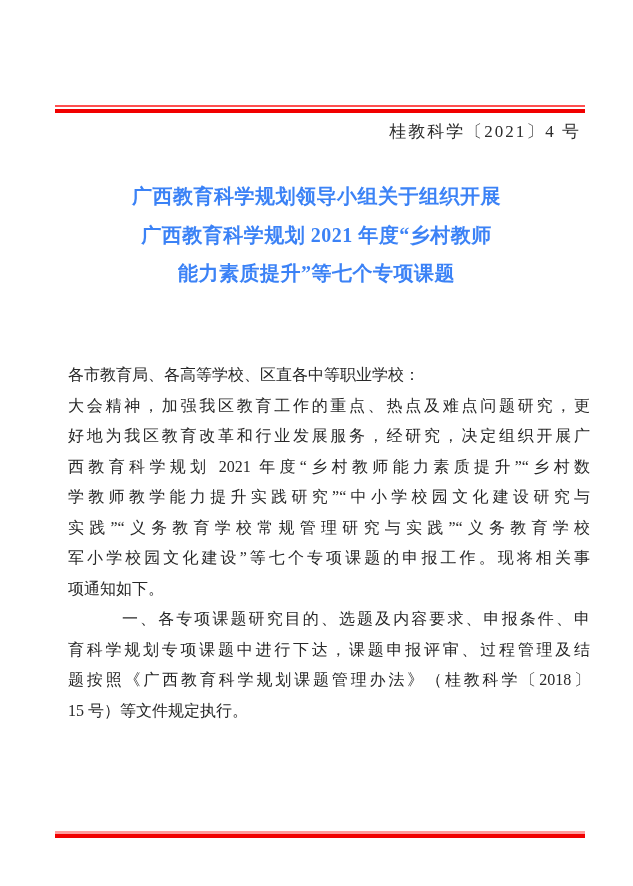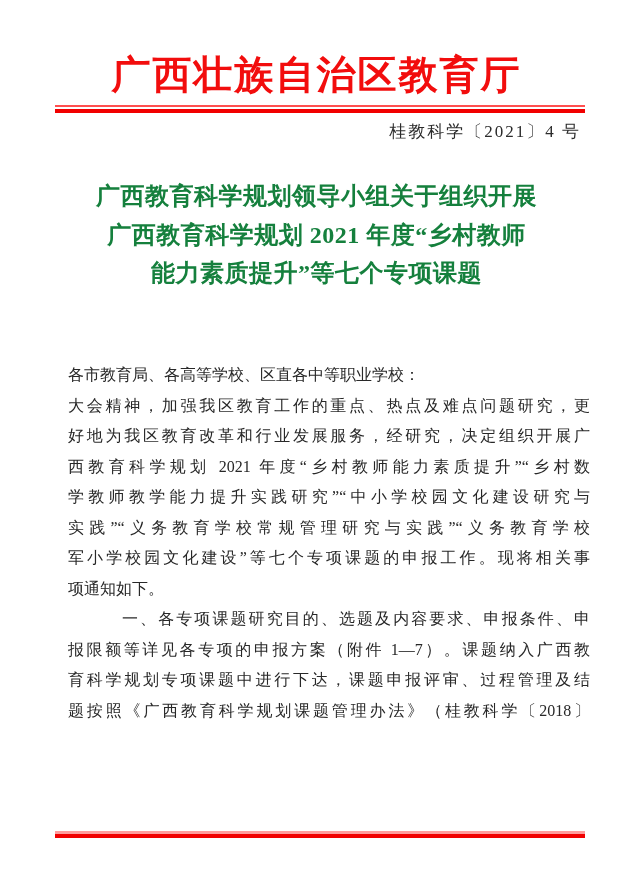--- a/index.html
+++ b/index.html
@@ -49,25 +49,25 @@
     color: #2b2b2b;
     white-space: nowrap;
   }
   
   .notice-title {
     position: absolute;
     top: 177px;
     left: 40px;
     right: 40px;
     text-align: center;
-    font-size: 24px;
+    font-size: 20px;
     font-weight: 700;
     line-height: 38.7px;
     letter-spacing: 0.5px;
-    color: #15803d;
+    color: #3b82f6;
   }
   
   .doc-body {
     position: absolute;
     top: 360px;
     left: 68px;
     width: 522px;
     font-size: 16px;
     line-height: 30.5px;
     color: #282828;
@@ -81,21 +81,20 @@
     text-align-last: left;
     text-align: center;
   }
   .bline.ind { text-indent: 54px; }
 </style>
 </head>
 <body>
 
 <div class="page">
 
-  <div class="letterhead">广西壮族自治区教育厅</div>
 
   <div class="rule rule-top">
     <div class="thin"></div>
     <div class="thick"></div>
   </div>
 
   <div class="doc-number">桂教科学〔2021〕4 号</div>
 
   <div class="notice-title">
     <div>广西教育科学规划领导小组关于组织开展</div>
@@ -106,23 +105,23 @@
   <div class="doc-body">
     <div class="bline last">各市教育局、各高等学校、区直各中等职业学校：</div>
     <div class="bline">大会精神，加强我区教育工作的重点、热点及难点问题研究，更</div>
     <div class="bline">好地为我区教育改革和行业发展服务，经研究，决定组织开展广</div>
     <div class="bline">西教育科学规划 2021 年度“乡村教师能力素质提升”“乡村数</div>
     <div class="bline">学教师教学能力提升实践研究”“中小学校园文化建设研究与</div>
     <div class="bline">实践”“义务教育学校常规管理研究与实践”“义务教育学校</div>
     <div class="bline">军小学校园文化建设”等七个专项课题的申报工作。现将相关事</div>
     <div class="bline last">项通知如下。</div>
     <div class="bline ind">一、各专项课题研究目的、选题及内容要求、申报条件、申</div>
-    <div class="bline">报限额等详见各专项的申报方案（附件 1—7）。课题纳入广西教</div>
     <div class="bline">育科学规划专项课题中进行下达，课题申报评审、过程管理及结</div>
     <div class="bline">题按照《广西教育科学规划课题管理办法》（桂教科学〔2018〕</div>
+    <div class="bline last">15 号）等文件规定执行。</div>
   </div>
 
   <div class="rule rule-bottom">
     <div class="thin"></div>
     <div class="thick"></div>
   </div>
 
 </div>
 
 </body></html>

